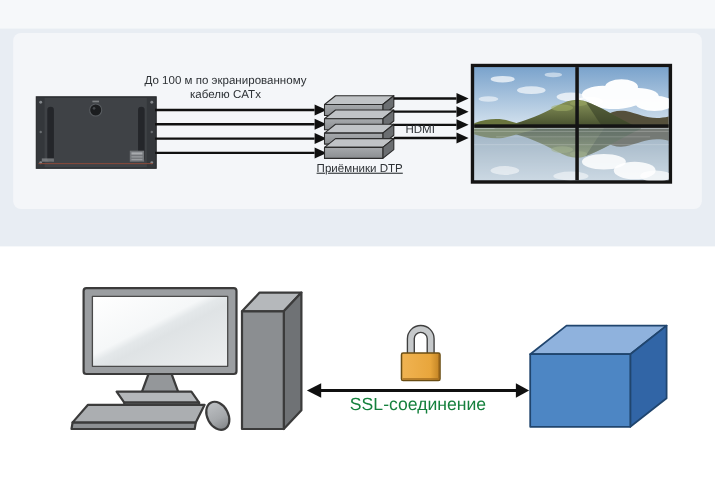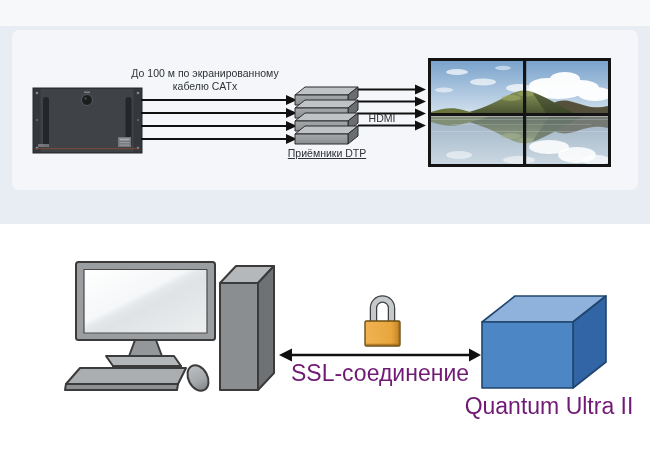--- a/index.html
+++ b/index.html
@@ -6,21 +6,21 @@
   .canvas{
     position:relative;width:650px;height:441px;overflow:hidden;
     background:#ffffff;font-family:"Liberation Sans",sans-serif;
   }
   .top-band{position:absolute;left:0;top:0;width:650px;height:224px;background:#e8edf3;}
   .top-strip{position:absolute;left:0;top:0;width:650px;height:26px;background:#f6f8fa;}
   .diagram-card{position:absolute;left:12px;top:30px;width:626px;height:160px;background:#f4f6f9;border-radius:7px;}
   svg{position:absolute;left:0;top:0;display:block;}
   .lbl{position:absolute;color:#2e3236;white-space:nowrap;}
   .lbl-sm{font-size:10.5px;line-height:13.5px;text-align:center;transform:translateX(-50%);}
-  .lbl-lg{font-size:23px;color:#701a75;text-align:center;transform:translateX(-50%);}
+  .lbl-lg{font-size:16px;color:#15803d;text-align:center;transform:translateX(-50%);}
 </style>
 </head>
 <body>
 
 <div class="canvas">
 
   <div class="top-band">
     <div class="top-strip"></div>
     <div class="diagram-card"></div>
   </div>
@@ -223,15 +223,14 @@
     </g>
 
     <g stroke="#20456e" stroke-width="1.6" stroke-linejoin="round">
       <polygon points="482,322 515,296 606,296 573,322" fill="#8fb2dd"></polygon>
       <polygon points="573,322 606,296 606,362 573,388" fill="#3165a6"></polygon>
       <rect x="482" y="322" width="91" height="66" fill="#4d86c4"></rect>
     </g>
   </svg>
 
   <div class="lbl lbl-lg" style="left:380px;top:360px;">SSL-соединение</div>
-  <div class="lbl lbl-lg" style="left:549px;top:393px;">Quantum Ultra II</div>
 
 </div>
 
 </body></html>

